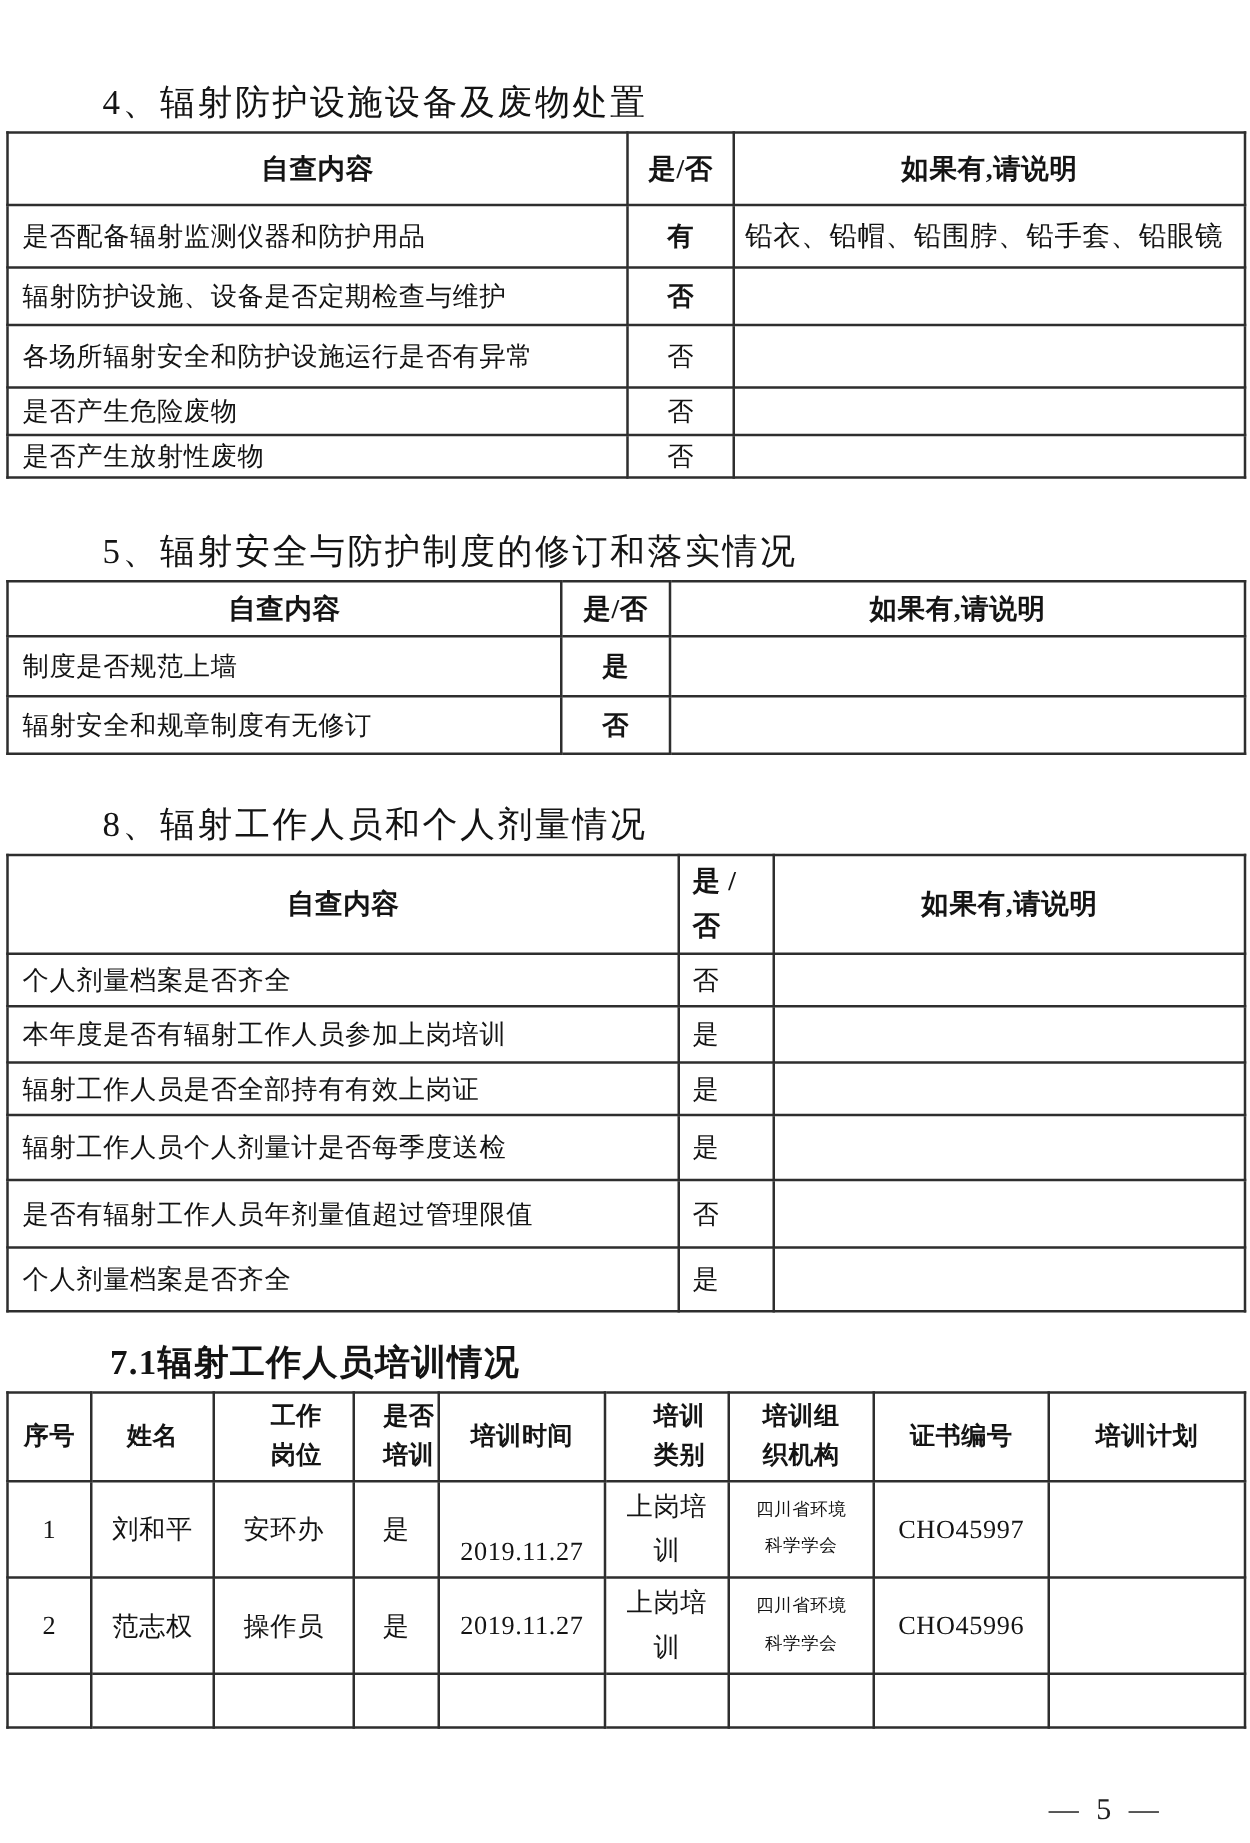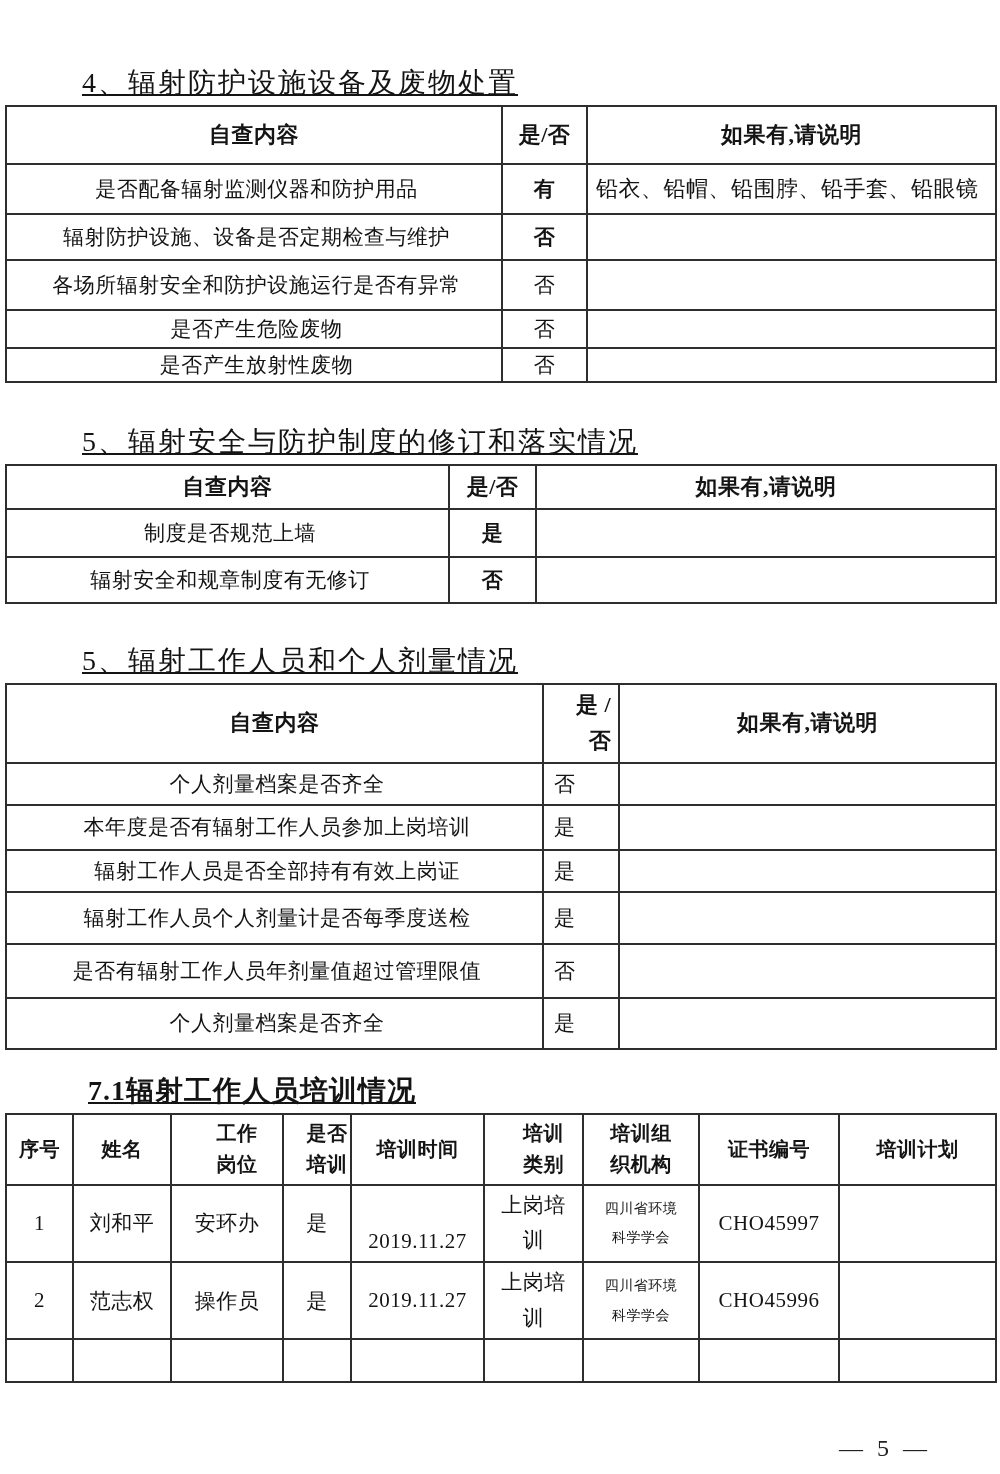--- a/index.html
+++ b/index.html
@@ -12,21 +12,20 @@
     overflow:hidden;
   }
   .sec-title {
     font-size:28px;
     line-height:34px;
     font-weight:normal;
     letter-spacing:2px;
     margin:0;
     padding-left:82px;
     white-space:nowrap;
-    text-decoration:underline;
   }
   .sec-title.bold { font-weight:bold; letter-spacing:1px; padding-left:88px; }
   .t4-title { padding-top:66px; }
   .t5-title { margin-top:42px; }
   .t6-title { margin-top:40px; }
   .t7-title { margin-top:24px; }
 
   table {
     border-collapse:collapse;
     table-layout:fixed;
@@ -37,27 +36,27 @@
   td, th {
     border:2px solid #2e2e2e;
     vertical-align:middle;
     font-size:21px;
     letter-spacing:0.5px;
     padding:2px 6px;
     overflow:hidden;
     font-weight:normal;
   }
   th { font-weight:bold; font-size:22px; text-align:center; padding:2px; }
-  td.c-left   { text-align:center; padding-left:11px; }
+  td.c-left   { text-align:left; padding-left:11px; }
   td.c-center { text-align:center; }
   td.v-bold   { font-weight:bold; }
   td.note     { text-align:left; padding-left:8px; font-size:22px; }
   
   th.yn6, td.yn6 { text-align:left; padding-left:10px; }
-  .wrap-yn { display:inline-block; width:2.6em; text-align:right; word-break:break-all; line-height:1.65; }
+  .wrap-yn { display:inline-block; width:2.6em; text-align:left; word-break:break-all; line-height:1.65; }
 
   
   .t7 td, .t7 th { font-size:21px; }
   .t7 th { font-size:20px; line-height:1.55; }
   .wrap-2  { display:inline-block; width:2.05em; text-align:center; word-break:break-all;margin-left:20px; }
   .wrap-4  { display:inline-block; width:4.05em; text-align:center; word-break:break-all; }
   .wrap-3  { display:inline-block; width:3.1em;  text-align:center; word-break:break-all; line-height:1.7; }
   .wrap-org{ display:inline-block; width:6.2em;  text-align:center; word-break:break-all;
              font-size:14px; line-height:2.1; letter-spacing:0.5px; }
   td.vbottom { vertical-align:bottom; padding-bottom:7px; }
@@ -137,21 +136,21 @@
       <td class="note"></td>
     </tr>
     <tr style="height:46px">
       <td class="c-left">辐射安全和规章制度有无修订</td>
       <td class="c-center v-bold">否</td>
       <td class="note"></td>
     </tr>
   </tbody>
     </table>
 
-  <h2 class="sec-title t6-title">5、辐射工作人员和个人剂量情况</h2>
+  <h2 class="sec-title t6-title">8、辐射工作人员和个人剂量情况</h2>
   <table class="t6">
     <colgroup>
         <col style="width:537px">
         <col style="width:76px">
         <col style="width:377px">
       </colgroup>
     <tbody>
         <tr style="height:75px">
       <th>自查内容</th>
       <th class="yn6"><span class="wrap-yn">是 / 否</span></th>

